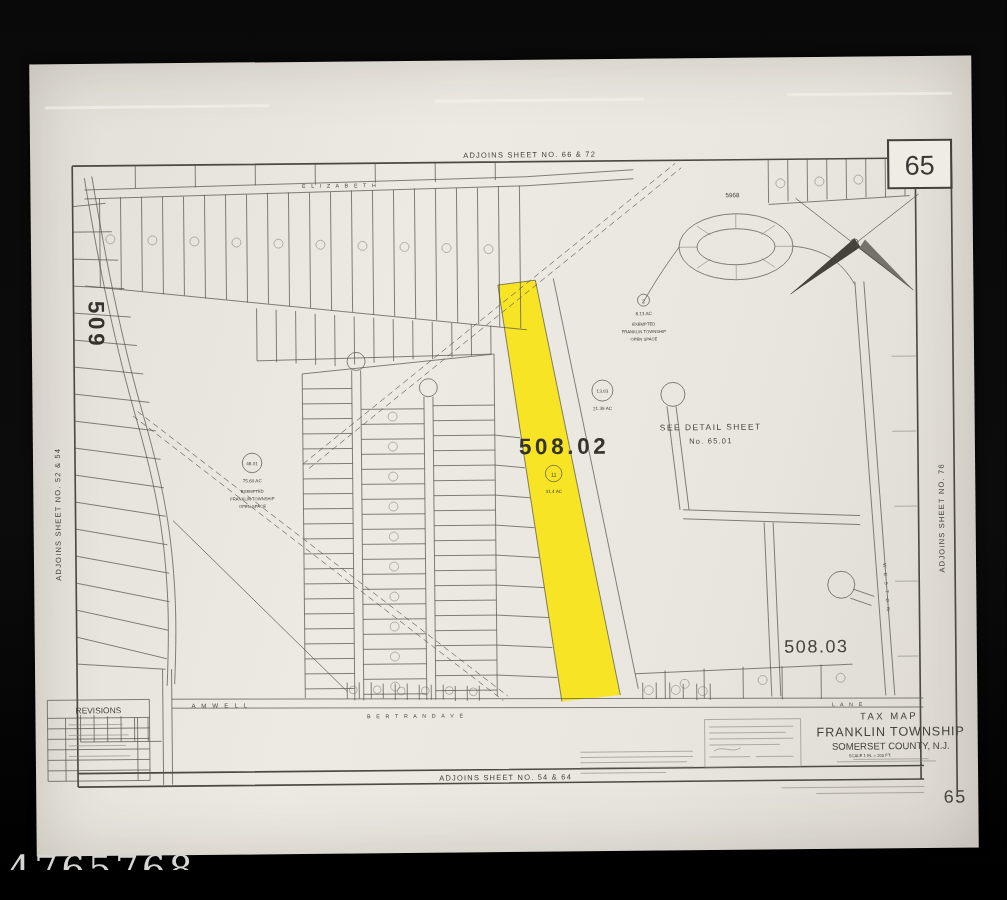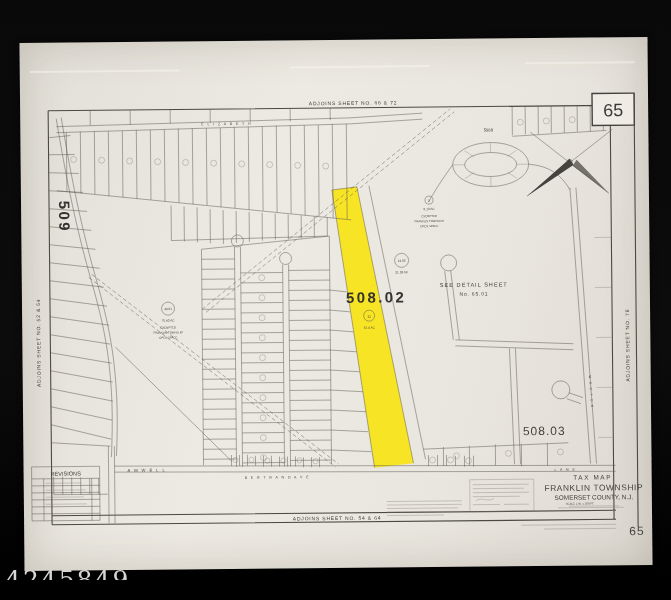--- a/index.html
+++ b/index.html
@@ -190,14 +190,14 @@
       <g>
         <text class="t6 ctr" x="569" y="442" letter-spacing="1.6">TAX MAP</text>
         <text class="t8 ctr" x="570" y="453">FRANKLIN TOWNSHIP</text>
         <text class="t6 ctr" x="570" y="462">SOMERSET COUNTY, N.J.</text>
         <text class="t28 ctr" x="556" y="467">SCALE 1 IN. = 200 FT.</text>
         <text class="t12" x="605" y="498" fill="#6a675f">65</text>
       </g>
     </svg>
   </div>
 
-  <div class="watermark">4245849</div>
+  <div class="watermark">4765768</div>
 </div>
 
 </body></html>

